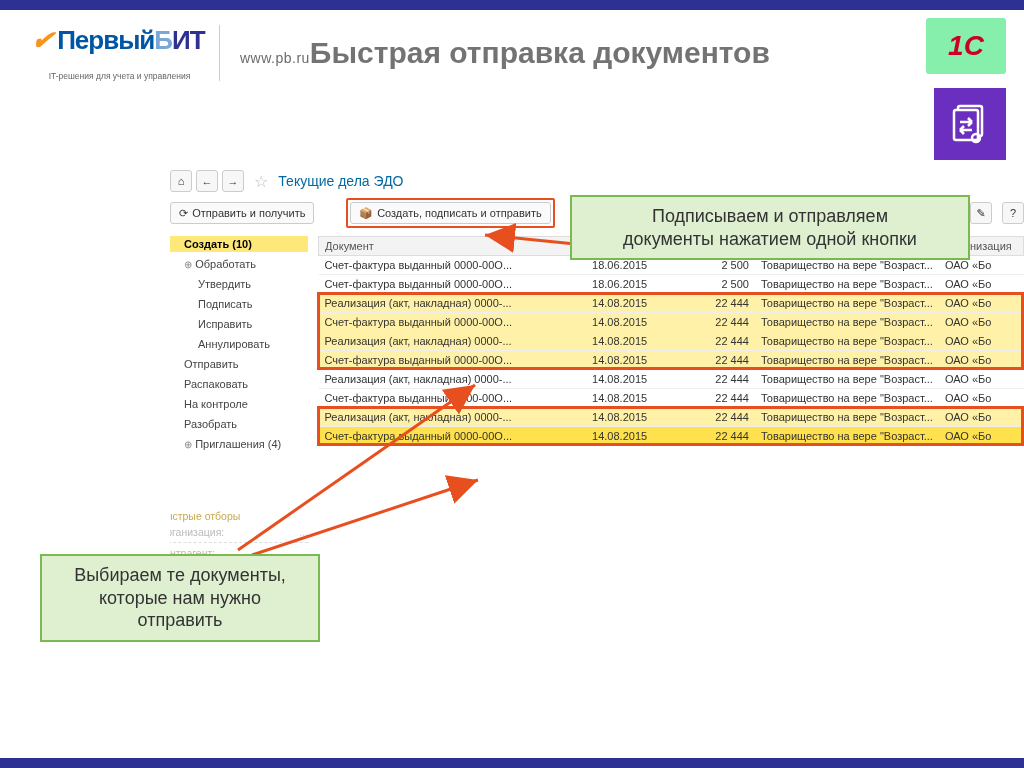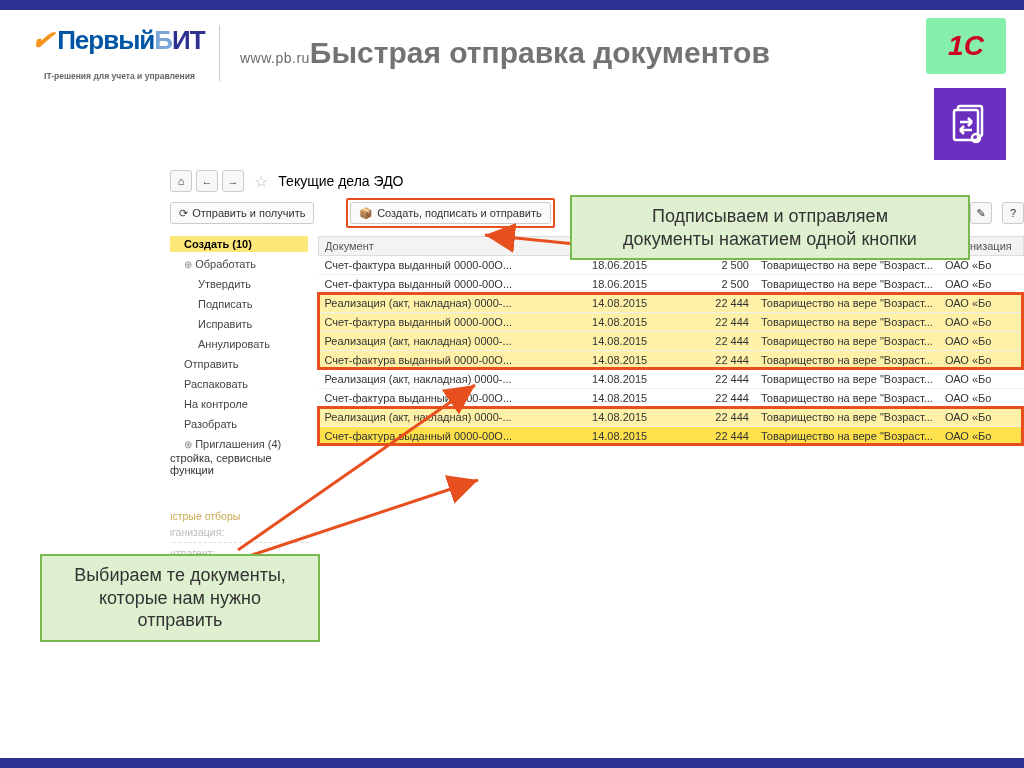--- a/index.html
+++ b/index.html
@@ -11,41 +11,41 @@
   .botbar { bottom: 0; }
 
   
   .header { position: absolute; top: 18px; left: 0; right: 0; height: 70px; display: flex; align-items: center; }
   .logo-left { width: 220px; display: flex; flex-direction: column; align-items: center; justify-content: center; padding-left: 30px; padding-right: 10px; border-right: 1px solid #ccc; height: 56px; }
   .logo-left .wordmark { font-size: 26px; font-weight: bold; letter-spacing: -1px; }
   .logo-left .wordmark .p1 { color: #0056a4; }
   .logo-left .wordmark .p2 { color: #7aa7d6; }
   .logo-left .wordmark .p3 { color: #2e3192; margin-top: 44px; }
   .logo-left .slash { display: inline-block; transform: skewX(-20deg); color: #f7941e; margin-right: 2px; }
-  .logo-left .tagline { font-size: 8.5px; color: #666; margin-top: 15px; font-weight: bold; }
+  .logo-left .tagline { font-size: 8.5px; color: #666; margin-top: 15px; }
   .title-block { flex: 1; padding-left: 20px; display: flex; align-items: baseline; }
   .title-url { font-size: 14px; color: #6b6b6b; letter-spacing: .5px; }
   .title-main { font-size: 30px; color: #737373; font-weight: 600; }
 
   
   .logo-1c { position: absolute; top: 18px; right: 18px; width: 80px; height: 56px; background: #86efac; border-radius: 3px; display: flex; align-items: center; justify-content: center; }
   .logo-1c span { color: #c02; font-size: 28px; font-weight: 800; font-style: italic; }
 
   
   .edo-icon { position: absolute; top: 88px; right: 18px; width: 72px; height: 72px; background: #6b2fbf; display: flex; align-items: center; justify-content: center; }
   .edo-icon svg { width: 48px; height: 48px; }
 
   
   .app { position: absolute; top: 170px; left: 170px; right: 0; bottom: 80px; background: #fff; font-size: 11px; color: #333; overflow: hidden; }
 
   
   .app-top { display: flex; align-items: center; gap: 4px; margin-bottom: 6px; }
   .icbtn { width: 22px; height: 22px; border: 1px solid #ccc; border-radius: 3px; background: #f7f7f7; display: flex; align-items: center; justify-content: center; font-size: 11px; cursor: pointer; }
   .star { font-size: 16px; color: #bbb; margin: 0 6px; }
-  .app-title { font-size: 14px; color: #000000; }
+  .app-title { font-size: 14px; color: #0369a1; }
 
   
   .tb-row { display: flex; align-items: center; gap: 10px; margin: 6px 0 8px; }
   .btn { height: 22px; border: 1px solid #ccc; border-radius: 3px; background: #fafafa; display: inline-flex; align-items: center; padding: 0 8px; font-size: 11px; cursor: pointer; gap: 4px; }
   .attn { border: 2px solid #e84f1e; padding: 2px; border-radius: 2px; }
   .attn .btn { border: 1px solid #ccc; }
   .tb-spacer { flex: 1; }
   .ics { font-size: 11px; }
 
   
@@ -151,21 +151,20 @@
           <div class="row l2">Утвердить</div>
           <div class="row l2">Подписать</div>
           <div class="row l2">Исправить</div>
           <div class="row l2">Аннулировать</div>
           <div class="row">Отправить</div>
           <div class="row">Распаковать</div>
           <div class="row">На контроле</div>
           <div class="row">Разобрать</div>
           <div class="row plus">Приглашения (4)</div>
         </div>
-      <div class="servbtn">стройка, сервисные функции</div>
 
       <div class="filters">
         <div class="hdr">Быстрые отборы</div>
         <div id="filter-rows">
             <div class="frow">
               <span>Организация:</span>
               <span style="color:#ccc">...</span>
             </div>
             <div class="hr"></div>
             <div class="frow">

